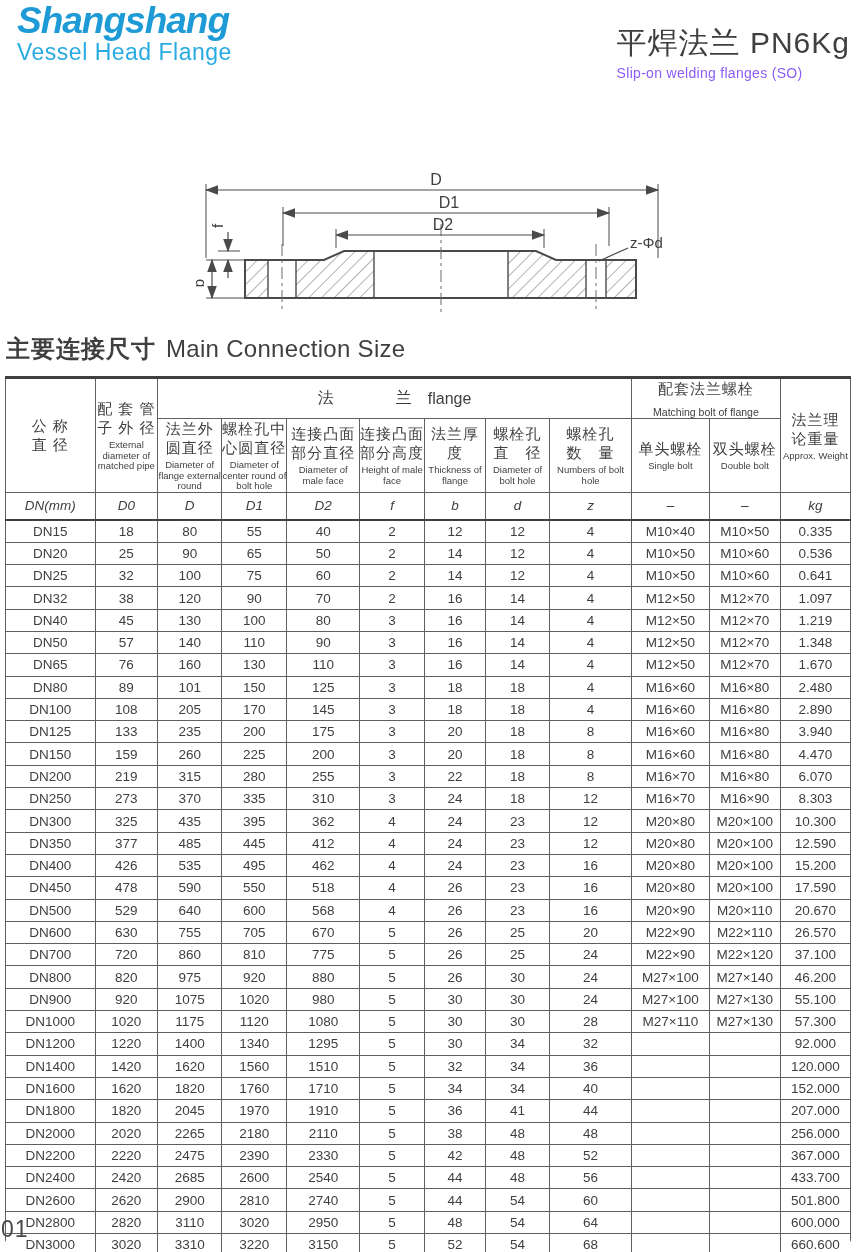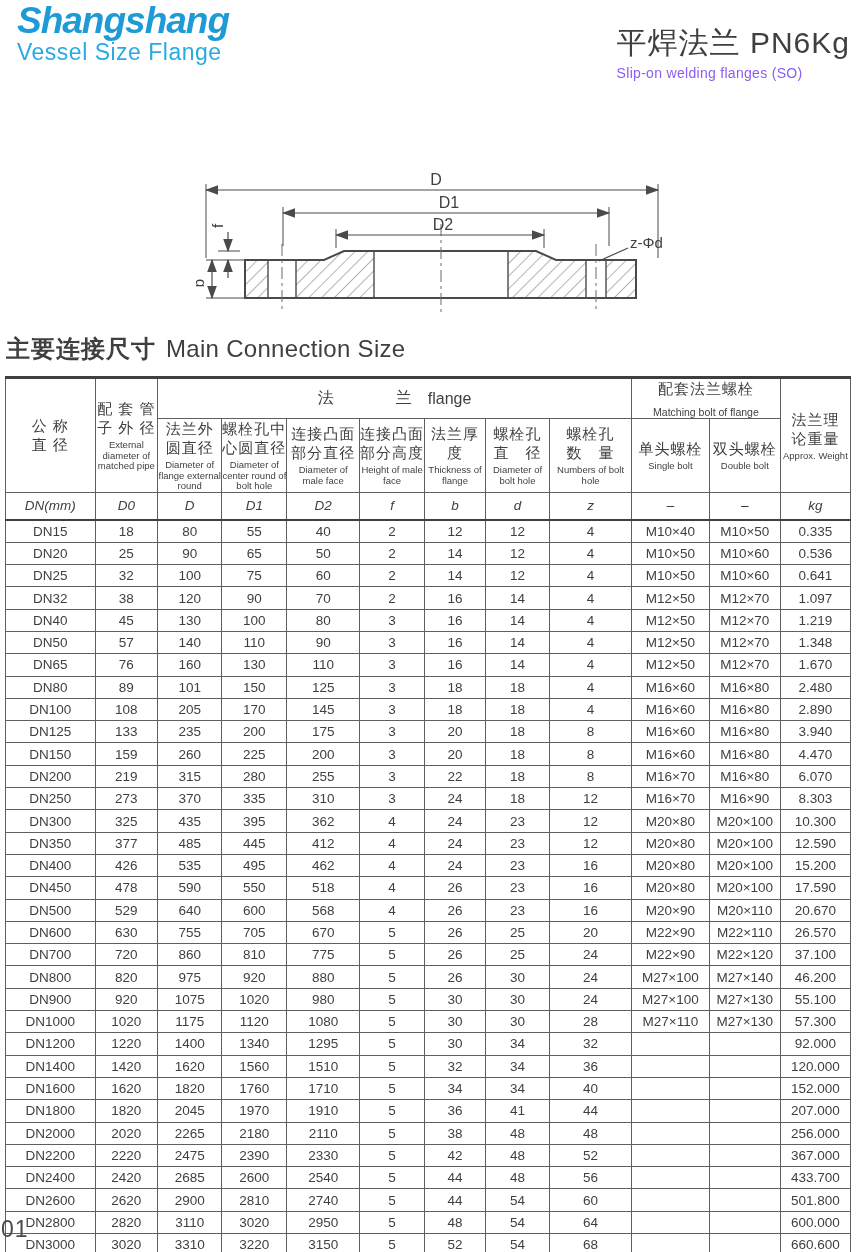--- a/index.html
+++ b/index.html
@@ -1,17 +1,17 @@
 <!DOCTYPE html>
 <html><head>
 <meta charset="utf-8">
 <style>
   html,body{margin:0;padding:0;background:#ffffff;}
   body{width:856px;height:1252px;font-family:"Liberation Sans","DejaVu Sans",sans-serif;color:#3f3f3f;}
-  .page{position:relative;width:856px;height:1252px;overflow:hidden;background:#fff;}
+  .page{position:relative;width:856px;height:1252px;overflow:hidden;background:#fff;border-radius:27px;}
 
   
   .brand{position:absolute;left:17px;top:2px;}
   .brand-name{font-size:37px;font-weight:800;font-style:italic;color:#1e9bd7;letter-spacing:-1px;line-height:38px;}
   .brand-sub{font-size:23px;font-weight:400;color:#29abe2;letter-spacing:0.5px;line-height:24px;margin-top:0px;}
   .titles{position:absolute;right:6px;top:26px;}
   .title-cn{font-size:30px;color:#3f3f3f;line-height:34px;letter-spacing:1px;}
   .title-en{font-size:14px;color:#8b5cf6;line-height:26px;letter-spacing:0.3px;}
 
   
@@ -42,21 +42,21 @@
   
   .page-number{position:absolute;left:1px;top:1216px;font-size:23px;color:#4a4a4a;letter-spacing:1px;}
 </style>
 </head>
 <body>
 
 <div class="page">
 
   <div class="brand">
     <div class="brand-name">Shangshang</div>
-    <div class="brand-sub">Vessel Size Flange</div>
+    <div class="brand-sub">Vessel Head Flange</div>
   </div>
   <div class="titles">
     <div class="title-cn">平焊法兰 PN6Kg</div>
     <div class="title-en">Slip-on welding flanges (SO)</div>
   </div>
 
   <div class="diagram">
     <svg width="500" height="155" viewBox="0 0 500 155">
       <defs>
         <pattern id="hatch" width="9" height="9" patternUnits="userSpaceOnUse" patternTransform="rotate(45)">

